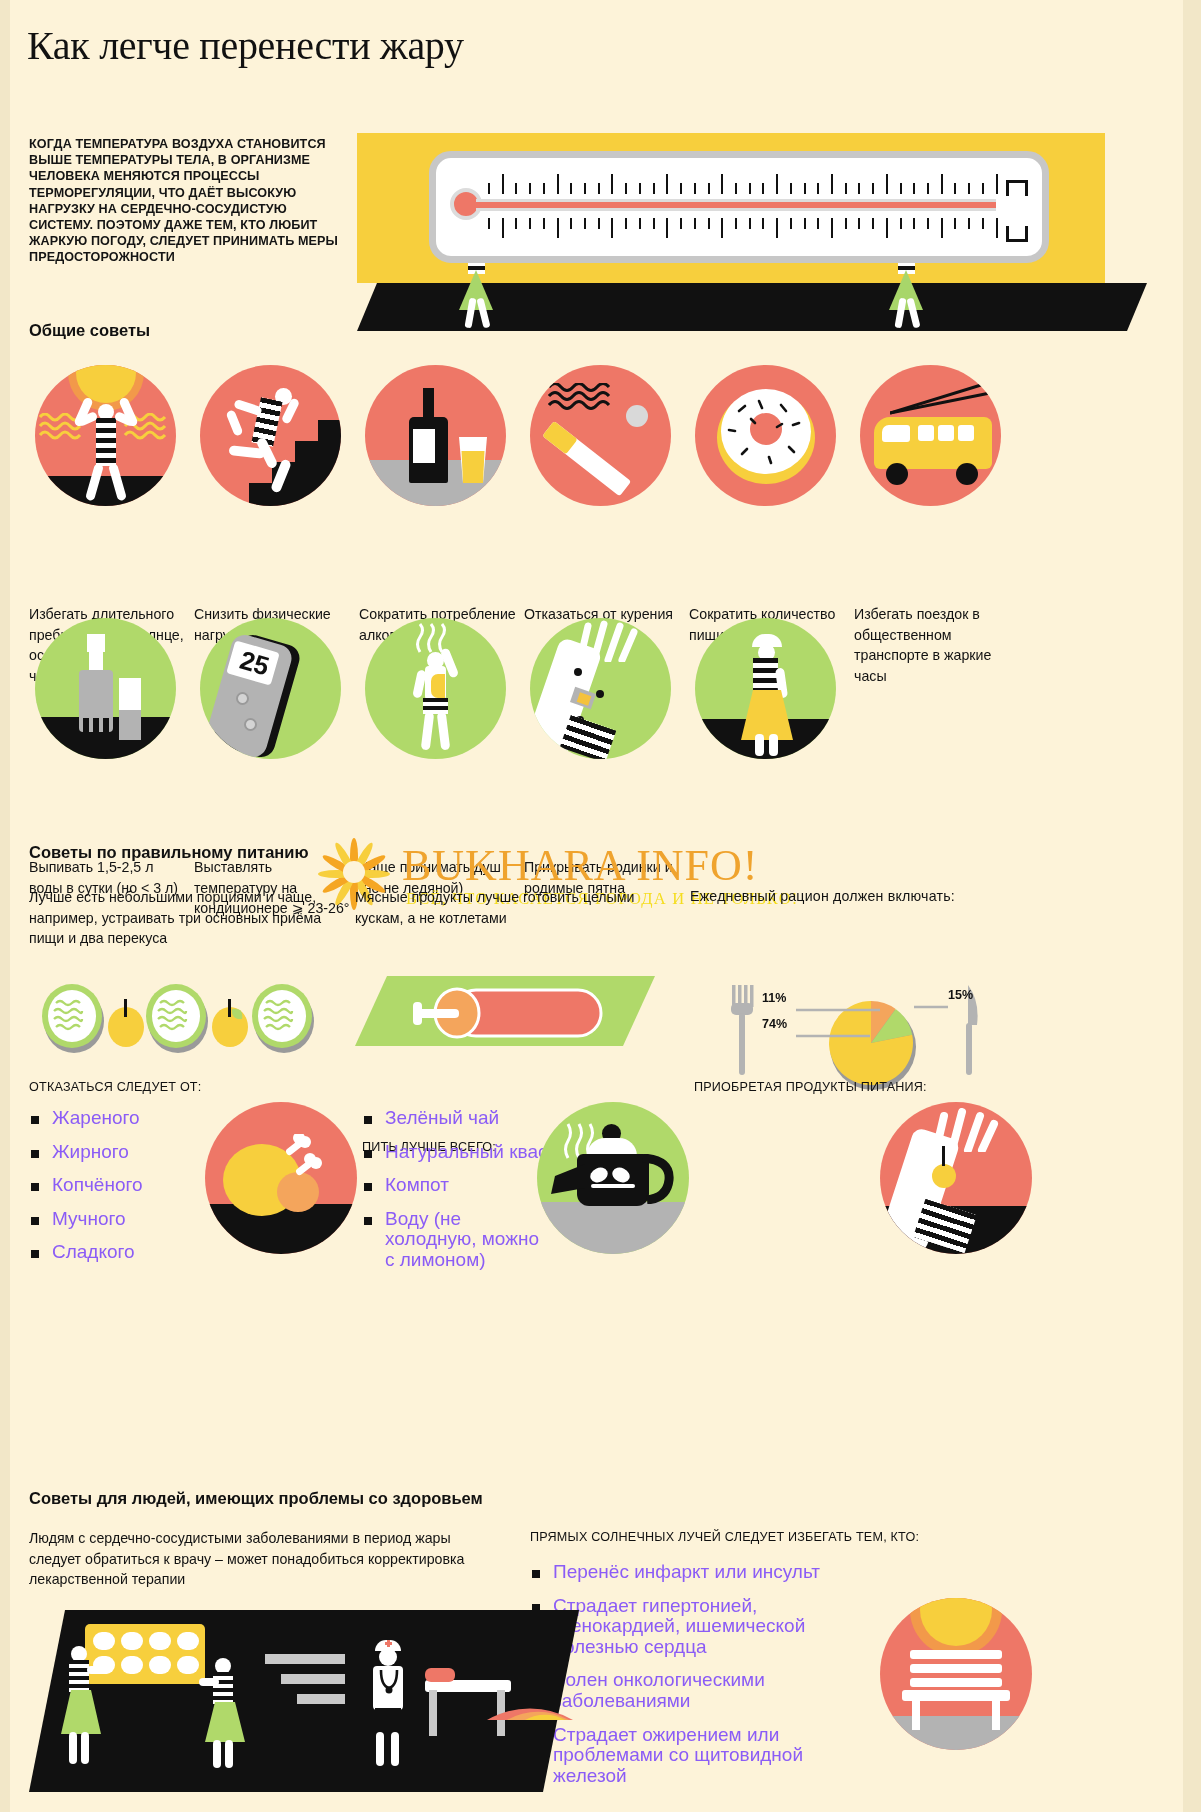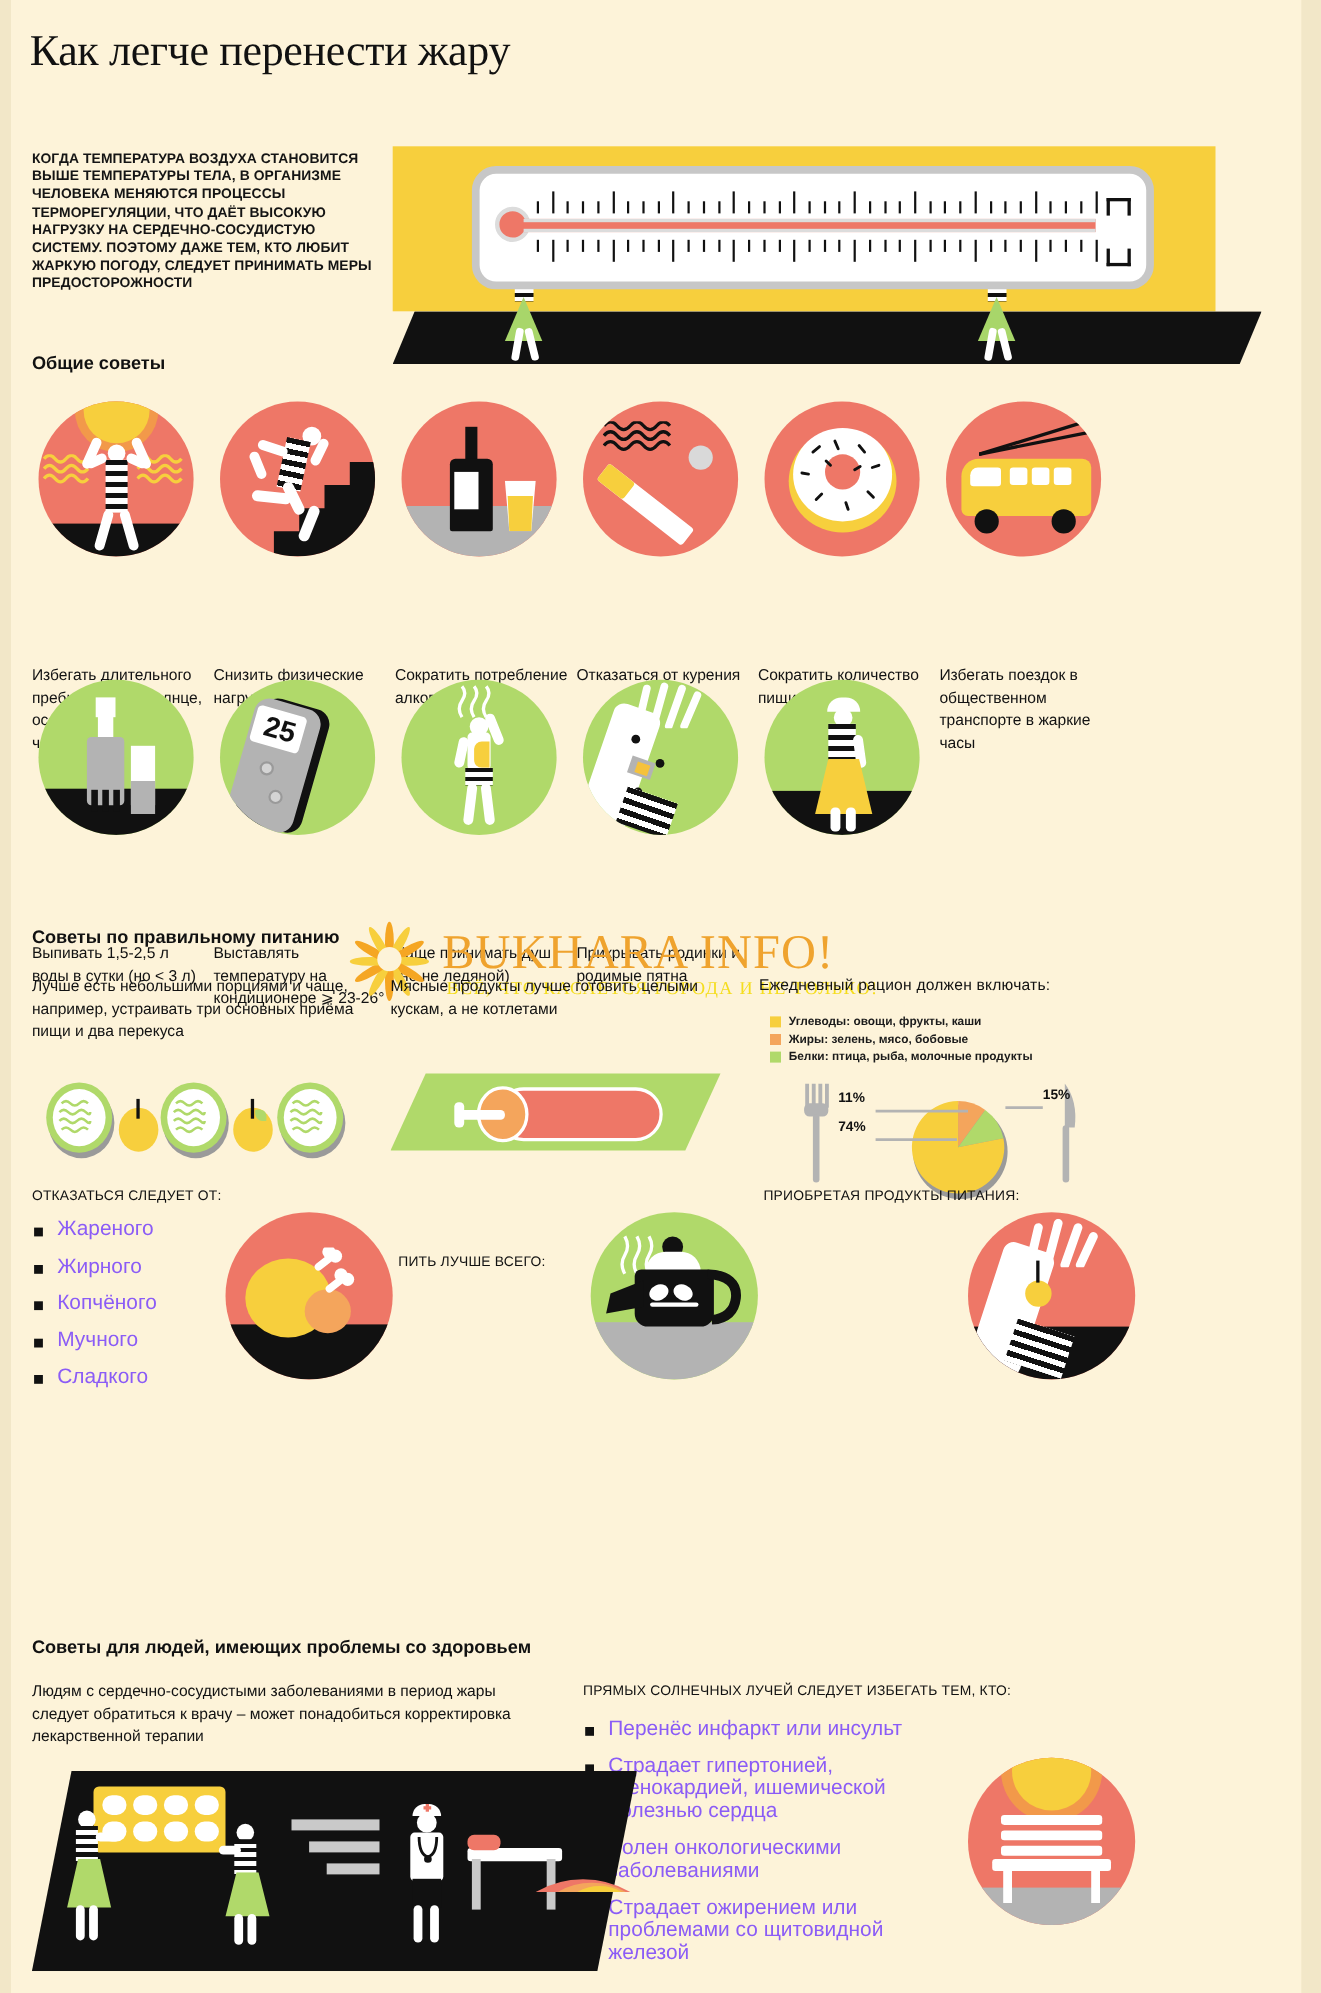--- a/index.html
+++ b/index.html
@@ -593,34 +593,20 @@
     <div class="wm-text">BUKHARA INFO!</div>
     <div class="wm-sub">ВСЁ, ЧТО КАСАЕТСЯ ГОРОДА И НЕ ТОЛЬКО!</div>
   </div>
 
   <div class="h2" style="left:29px; top:843px;">Советы по правильному питанию</div>
 
   <div class="para" style="left:29px; top:887px; width:300px;">Лучше есть небольшими порциями и чаще, например, устраивать три основных приёма пищи и два перекуса</div>
   <div class="para" style="left:355px; top:887px; width:310px;">Мясные продукты лучше готовить целыми кускам, а не котлетами</div>
   <div class="h3" style="left:690px; top:888px; width:330px; text-transform:none; font-size:14.2px; font-weight:400;">Ежедневный рацион должен включать:</div>
 
-  <div style="position:absolute;left:700px;top:923px;width:330px;">
-    <div class="legend-row">
-      <span class="legend-sw" style="background:#f7cf3d;"></span>
-      <span>Углеводы: овощи, фрукты, каши</span>
-    </div>
-    <div class="legend-row">
-      <span class="legend-sw" style="background:#f4a55c;"></span>
-      <span>Жиры: зелень, мясо, бобовые</span>
-    </div>
-    <div class="legend-row">
-      <span class="legend-sw" style="background:#b0d96a;"></span>
-      <span>Белки: птица, рыба, молочные продукты</span>
-    </div>
-  </div>
 
   <div style="position:absolute;left:34px;top:975px;">
     <svg width="310" height="80">
       <g>
         <ellipse cx="40" cy="46" rx="30" ry="32" fill="#9a9a9a"></ellipse>
         <ellipse cx="38" cy="41" rx="30" ry="32" fill="#b0d96a"></ellipse>
         <ellipse cx="38" cy="41" rx="24" ry="26" fill="#fff"></ellipse>
         <g stroke="#b0d96a" stroke-width="2.3" fill="none">
           <path d="M22 28 q4 -4 8 0 t8 0 t8 0"></path>
           <path d="M20 36 q4 -4 8 0 t8 0 t8 0 t4 0"></path>
@@ -726,20 +712,26 @@
           <circle cx="24" cy="8" r="6"></circle>
           <rect x="14" y="30" width="20" height="7" rx="3.5" transform="rotate(-38 24 34)"></rect>
           <circle cx="29" cy="25" r="6"></circle>
           <circle cx="35" cy="29" r="6"></circle>
         </g>
       </svg>
     </div>
   </div>
 
   <div class="h3" style="left:362px; top:1140px;">Пить лучше всего:</div>
+  <ul class="bullets" style="left:362px; top:1108px; width:190px;">
+    <li>Зелёный чай</li>
+    <li>Натуральный квас</li>
+    <li>Компот</li>
+    <li>Воду (не холодную, можно с лимоном)</li>
+  </ul>
   <div style="position:absolute;left:537px;top:1102px;">
     <div class="circ" style="width:152px;height:152px;background:#b0d96a;">
       <div style="position:absolute;left:0;bottom:0;width:152px;height:52px;background:#b3b3b3;"></div>
       <svg style="position:absolute;left:26px;top:16px;" width="34" height="42">
         <path d="M5 40 q-5 -9 0 -17 t0 -17" stroke="#fff" stroke-width="3" fill="none"></path>
         <path d="M16 40 q-5 -9 0 -17 t0 -17" stroke="#fff" stroke-width="3" fill="none"></path>
         <path d="M27 40 q-5 -9 0 -17 t0 -17" stroke="#fff" stroke-width="3" fill="none"></path>
       </svg>
       <div style="position:absolute;left:65px;top:22px;width:19px;height:19px;border-radius:50%;background:#111;"></div>
       <div style="position:absolute;left:50px;top:36px;width:50px;height:18px;background:#fff;border-radius:25px 25px 0 0;"></div>

